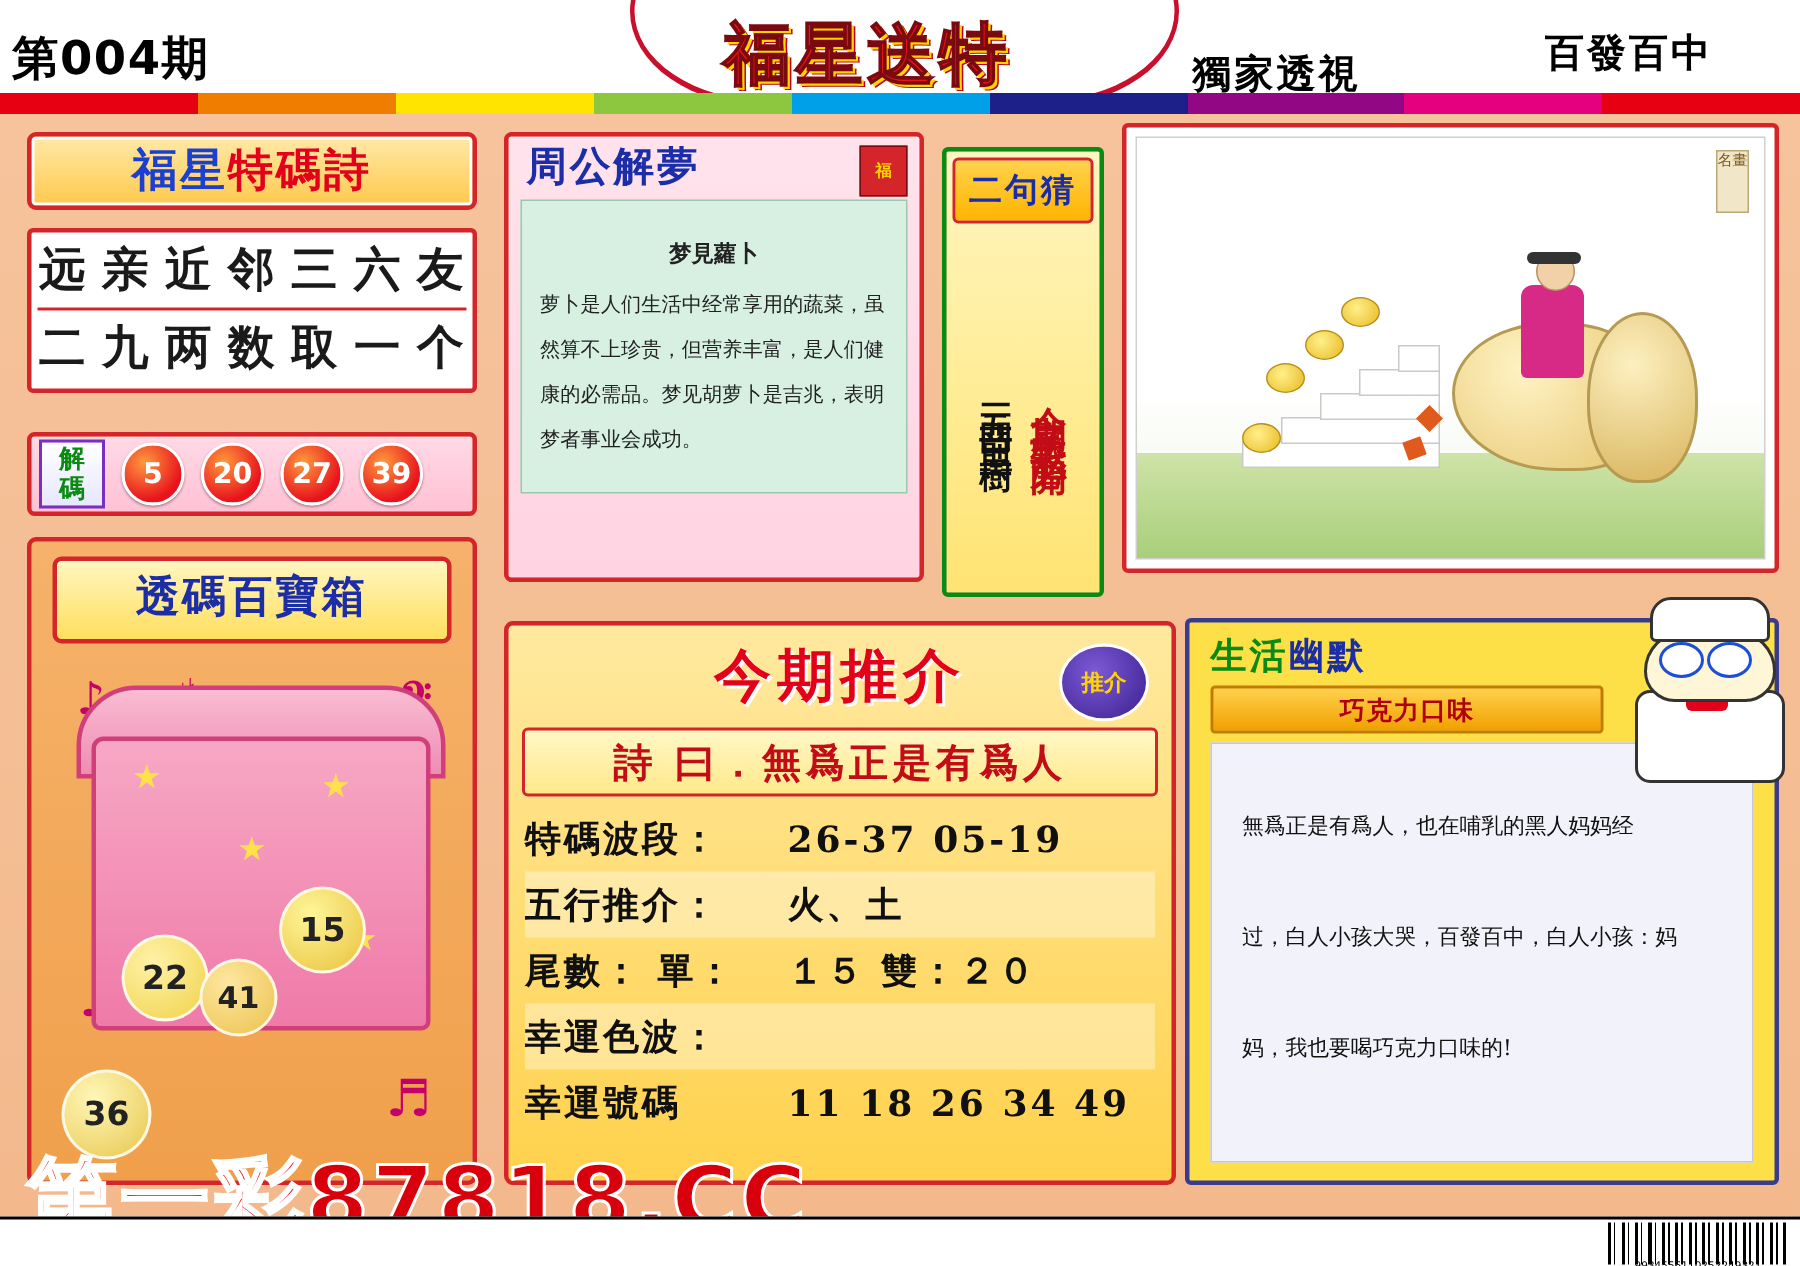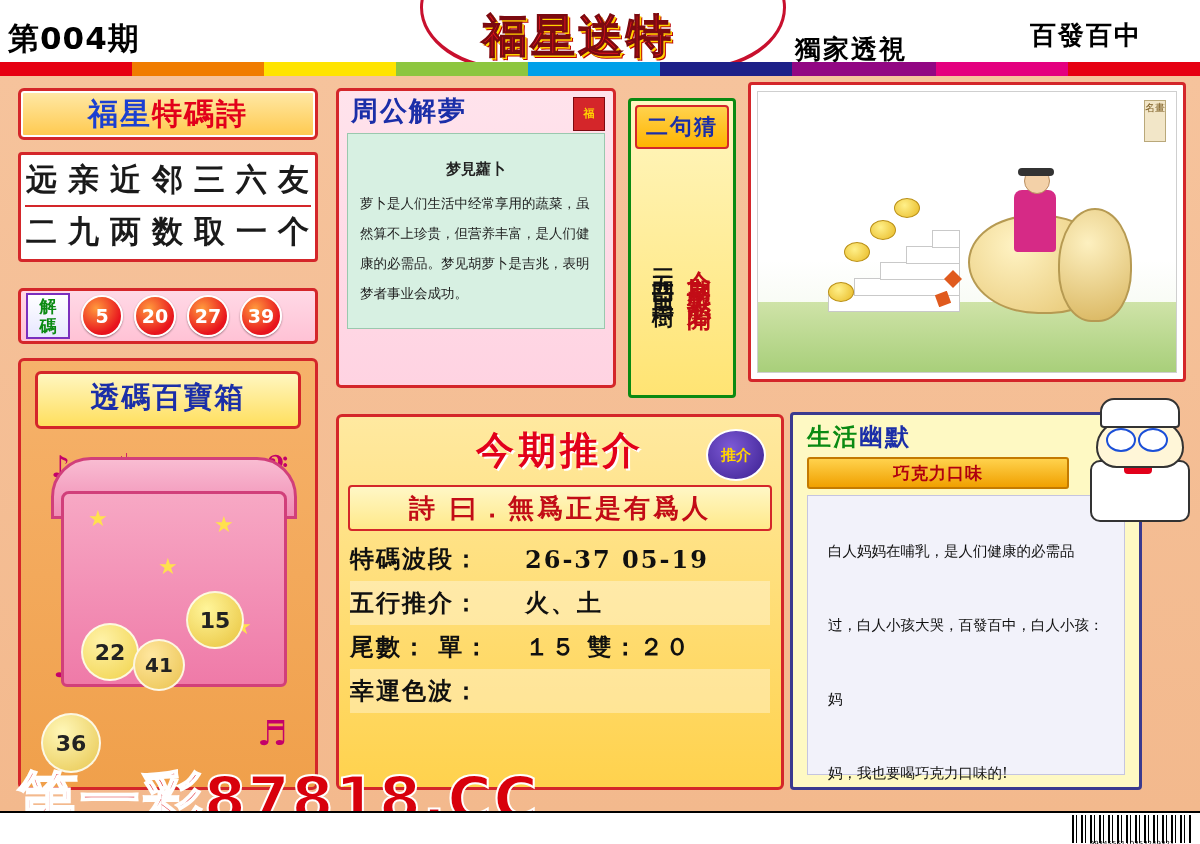--- a/index.html
+++ b/index.html
@@ -279,22 +279,22 @@
   .chick{
     position:absolute;width:24px;height:18px;border-radius:50%;
     background:radial-gradient(circle at 40% 35%,#fff08a,#e8b923);
     border:1px solid #b98f16;
   }
   .leaf{
     position:absolute;width:18px;height:18px;background:#e05a1e;
     clip-path:polygon(50% 0,100% 50%,50% 100%,0 50%);
   }
   .p-humor{
-    left:790px;top:412px;width:352px;height:378px;
-    border:3px solid #3a3a8f;border-radius:4px;background:#fef9c3;
+    left:790px;top:412px;width:396px;height:378px;
+    border:3px solid #3a3a8f;border-radius:4px;background:#fde047;
   }
   .humortitle{
     position:absolute;left:14px;top:6px;font-size:24px;font-weight:bold;
     letter-spacing:2px;
   }
   .humorbanner{
     position:absolute;left:14px;top:42px;width:258px;height:28px;
     background:linear-gradient(#ffd24d,#f0a000);
     border:2px solid #c47a00;border-radius:3px;
     display:flex;align-items:center;justify-content:center;
@@ -468,20 +468,24 @@
     <div class="tjrow alt">
       <div class="lbl">五行推介：</div>
       <div class="val">火、土</div>
     </div>
     <div class="tjrow">
       <div class="lbl">尾數： 單：</div>
       <div class="val">１５ 雙：２０</div>
     </div>
     <div class="tjrow alt">
       <div class="lbl">幸運色波：</div>
+    </div>
+    <div class="tjrow">
+      <div class="lbl">幸運號碼</div>
+      <div class="val">11 18 26 34 49</div>
     </div>
   </div>
 
   <div class="panel p-pic">
     <div class="picinner">
       <div class="pic-stamp">名畫</div>
       <div class="ground"></div>
 
       <div class="stairs">
         <div class="stair" style="left:0;bottom:0;width:130px;height:16px;"></div>
@@ -504,21 +508,21 @@
       <div class="leaf" style="left:176px;bottom:64px;transform:rotate(25deg);"></div>
     </div>
   </div>
 
   <div class="panel p-humor">
     <div class="humortitle">
       <span style="color:#0a8a12;">生活</span><span style="color:#1b2ea8;">幽默</span>
     </div>
     <div class="humorbanner">巧克力口味</div>
     <div class="humorbody">
-      <div>白人妈妈在哺乳，是人们健康的必需品</div>
+      <div>無爲正是有爲人，也在哺乳的黑人妈妈经</div>
       <div>过，白人小孩大哭，百發百中，白人小孩：妈</div>
       <div>妈，我也要喝巧克力口味的!</div>
     </div>
   </div>
 
   <div class="chef">
     <div class="chefbody"></div>
     <div class="chefbow"></div>
     <div class="chefface"></div>
     <div class="chefeye" style="left:20px;"></div>

